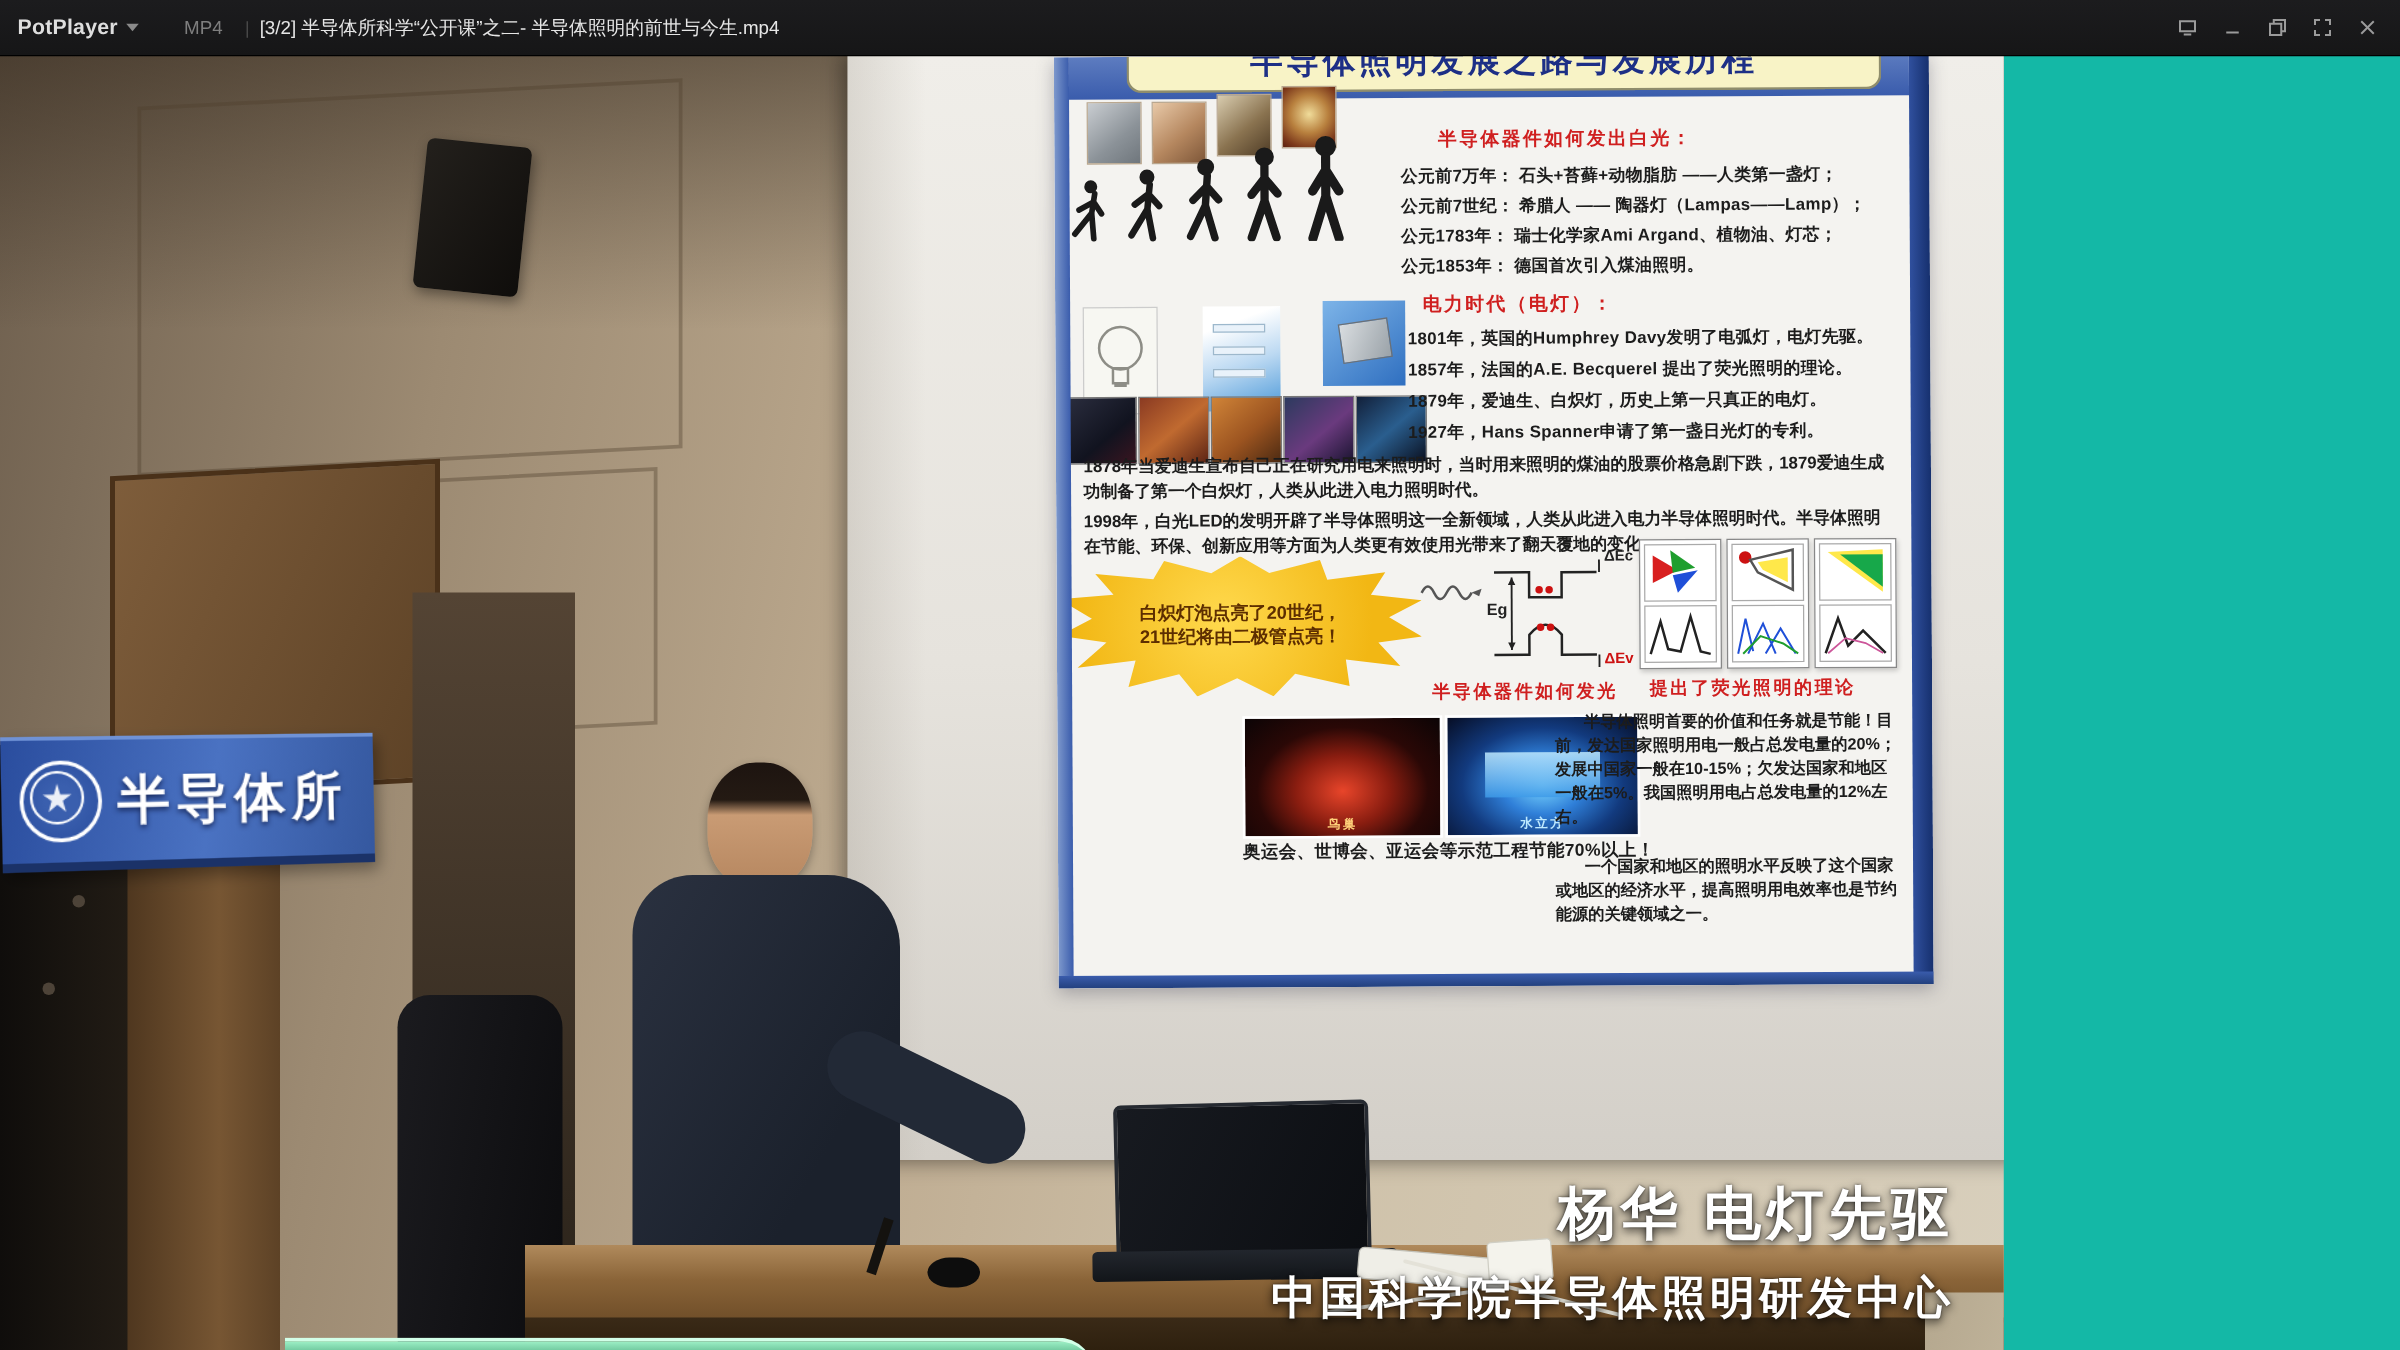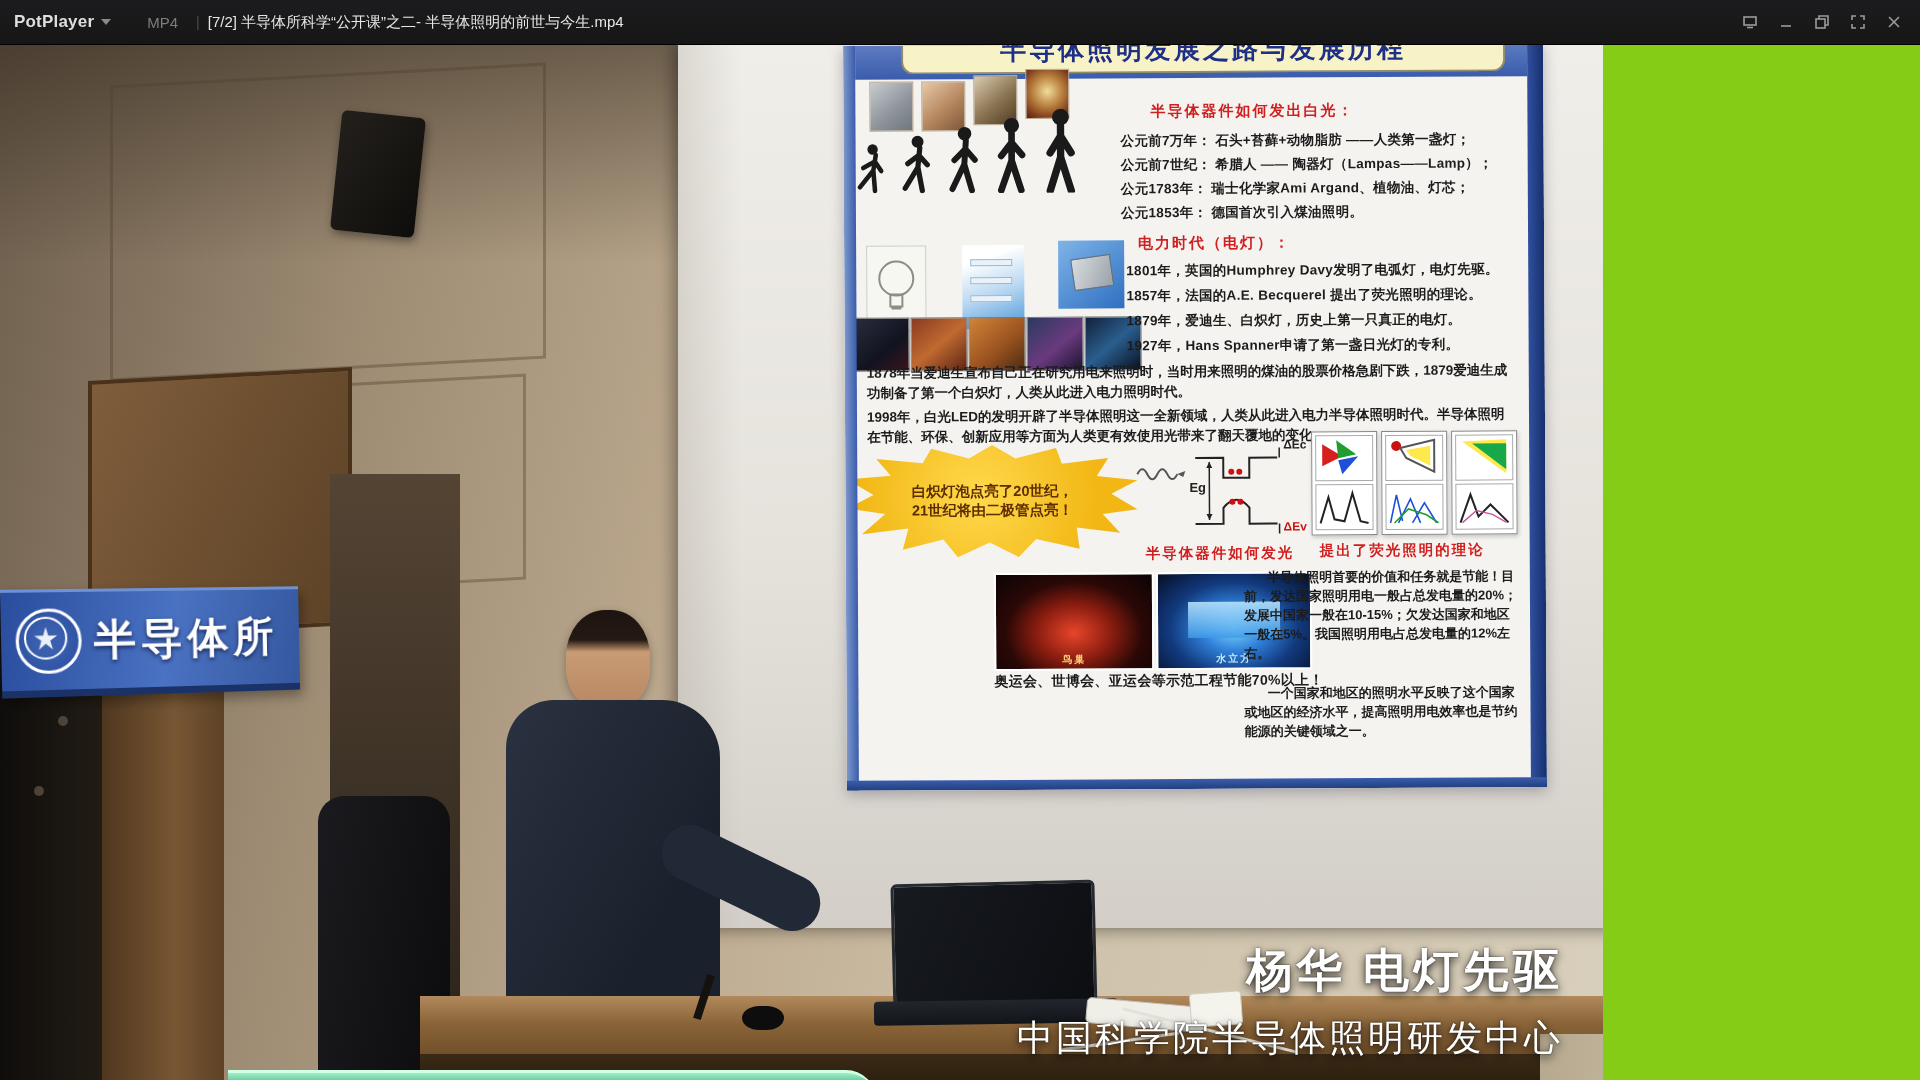--- a/index.html
+++ b/index.html
@@ -1,16 +1,16 @@
 <!DOCTYPE html>
 <html><head>
 <meta charset="utf-8">
 <style>
   html,body{margin:0;padding:0;background:#000;font-family:"Liberation Sans",sans-serif;}
-  .stage{position:relative;width:1920px;height:1080px;overflow:hidden;background:#84cc16;}
+  .stage{position:relative;width:1920px;height:1080px;overflow:hidden;background:#14b8a6;}
   .abs{position:absolute;}
 
   
   .titlebar{left:0;top:0;width:1920px;height:44px;background:linear-gradient(180deg,#1c1c1e,#161617);
     border-bottom:1px solid #000;display:flex;align-items:center;z-index:60;}
   .appmenu{display:flex;align-items:center;gap:7px;padding:0 14px;height:100%;cursor:pointer;}
   .appname{color:#dedede;font-size:17px;font-weight:bold;letter-spacing:.2px;}
   .chev{width:0;height:0;border-left:5px solid transparent;border-right:5px solid transparent;border-top:6px solid #8a8a8a;}
   .codec{color:#7e7e7e;font-size:15px;margin:1px 10px 0 22px;}
   .tdiv{color:#4a4a4a;font-size:14px;margin:0 8px;}
@@ -107,35 +107,35 @@
   .powerstrip{left:1086px;top:958px;width:116px;height:24px;background:#efeee7;border:1px solid #c2c1b8;border-radius:5px;transform:rotate(5deg);}
   .adapter{left:1190px;top:948px;width:50px;height:32px;background:#f4f3ec;border:1px solid #cfcec4;border-radius:4px;transform:rotate(-4deg);}
   .wire{background:#e4e2d8;height:3px;border-radius:2px;}
   .floor-right{left:1540px;top:990px;width:380px;height:90px;background:linear-gradient(100deg,#b5a88f,#cfc3a9 50%,#a5987e);}
   .green-table{left:228px;top:1026px;width:648px;height:54px;border-radius:0 30px 0 0;
     background:linear-gradient(180deg,#9df0c6 0%,#3f9e74 30%,#1d5c44 100%);border-top:3px solid #d2ffe8;}
 
   
   .speaker-caption{right:40px;top:896px;text-align:right;z-index:50;}
   .cap-name{font-size:46px;font-weight:bold;color:#fff;letter-spacing:4px;text-shadow:0 3px 8px rgba(0,0,0,.85),0 0 2px rgba(0,0,0,.7);}
-  .cap-affil{margin-top:12px;font-size:36px;font-weight:normal;color:#fff;letter-spacing:3px;text-shadow:0 3px 8px rgba(0,0,0,.85),0 0 2px rgba(0,0,0,.7);text-align:center;}
+  .cap-affil{margin-top:12px;font-size:36px;font-weight:bold;color:#fff;letter-spacing:3px;text-shadow:0 3px 8px rgba(0,0,0,.85),0 0 2px rgba(0,0,0,.7);text-align:center;}
 </style>
 </head>
 <body>
 
 <div class="stage">
 
   <div class="abs titlebar">
     <div class="appmenu">
       <span class="appname">PotPlayer</span>
       <span class="chev"></span>
     </div>
     <span class="codec">MP4</span>
     <span class="tdiv">|</span>
-    <span class="fname">[7/2] 半导体所科学“公开课”之二- 半导体照明的前世与今生.mp4</span>
+    <span class="fname">[3/2] 半导体所科学“公开课”之二- 半导体照明的前世与今生.mp4</span>
     <div class="wcontrols" style="margin-left:auto;display:flex;gap:8px;padding-right:12px;">
       <div class="wbtn" title="">
         <svg width="16" height="16" viewBox="0 0 16 16">
             <rect x="2" y="3" width="12" height="8"></rect>
             <line x1="5" y1="13.5" x2="11" y2="13.5"></line>
           </svg>
       </div>
       <div class="wbtn">
         <svg width="16" height="16" viewBox="0 0 16 16">
             <line x1="3" y1="12" x2="13" y2="12"></line>

